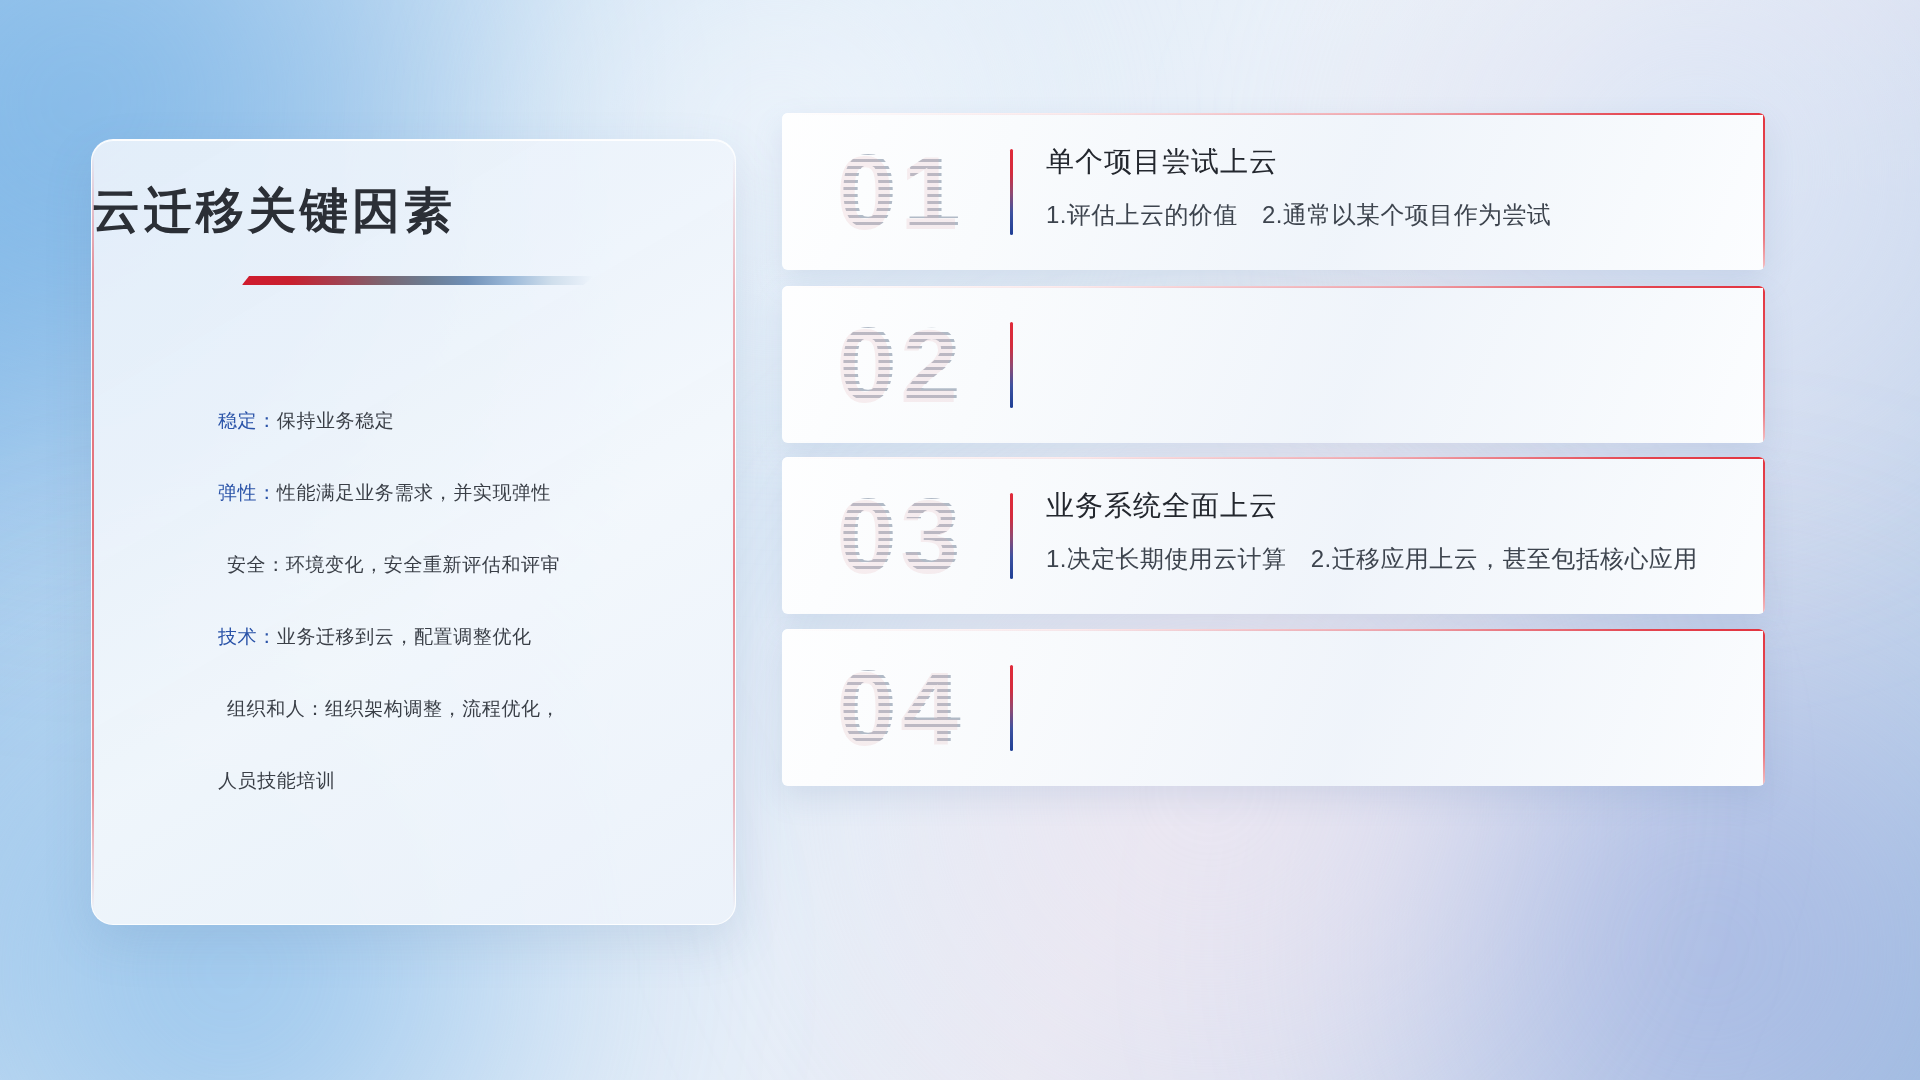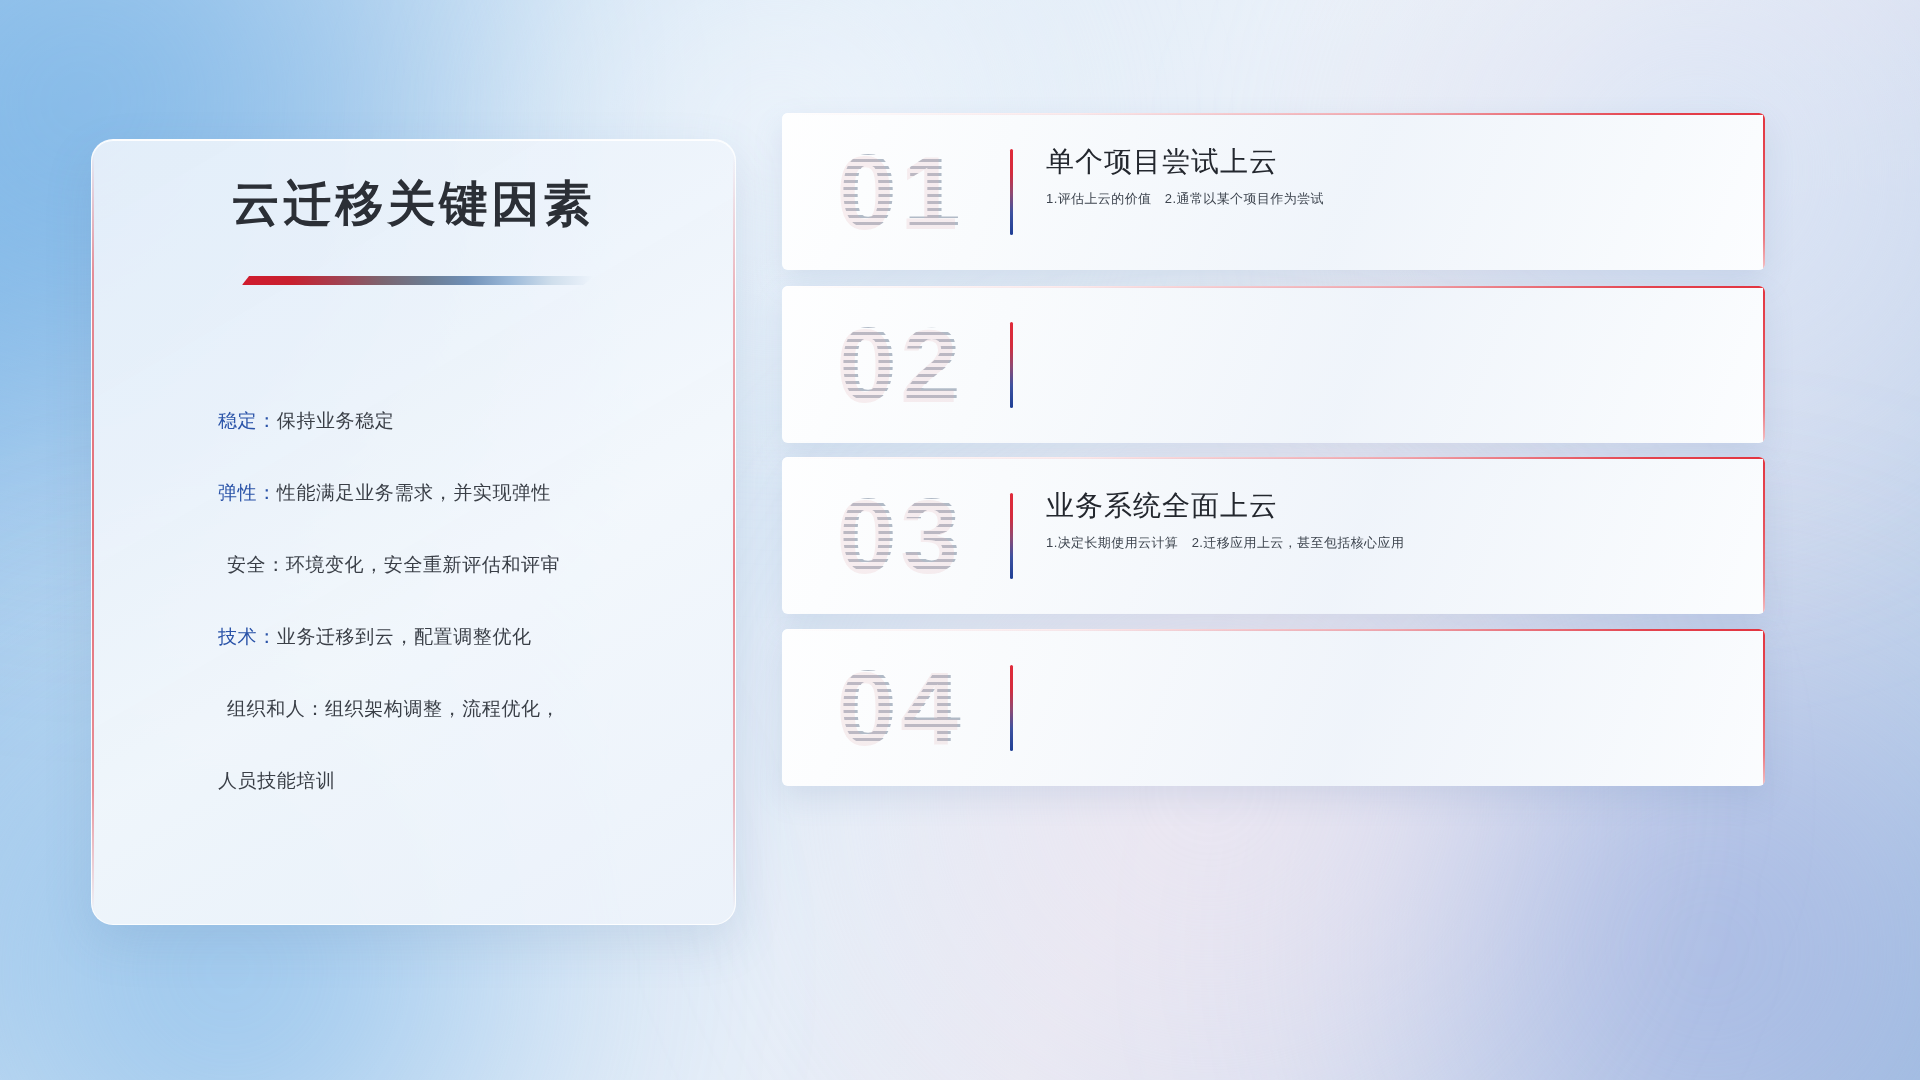--- a/index.html
+++ b/index.html
@@ -63,22 +63,22 @@
       rgba(226,60,72,.75) 50%, rgba(226,60,72,.55) 84%, rgba(226,60,72,0) 100%);
   }
   #left-panel::after{
     content:""; position:absolute; right:0; top:14px; bottom:14px; width:2px;
     background:linear-gradient(180deg,
       rgba(226,60,72,0) 0%, rgba(226,60,72,.40) 20%,
       rgba(226,60,72,.62) 55%, rgba(226,60,72,.35) 85%, rgba(226,60,72,0) 100%);
   }
 
   #panel-title {
-    position:absolute; left:0; right:0; top:32px;
-    text-align:center;
+    position:absolute; left:0; right:0; top:39px;
+    text-align:left;
     font-size:48px; font-weight:700; letter-spacing:4px;
     color:#2b2f36;
   }
   #title-rule {
     position:absolute; left:150px; top:136px; width:352px; height:9px;
     background:linear-gradient(90deg,
       #d01b2e 0%, #c8202f 14%, #a14252 28%, #7b6570 40%,
       #6c7b90 52%, #6f8fb6 64%, #9ab8d8 76%, #cfdeec 88%, rgba(233,241,250,0) 100%);
     clip-path:polygon(2% 0, 100% 0, 97% 100%, 0 100%);
     border-radius:1px;
@@ -165,22 +165,22 @@
       #e02b3a 0%, #d42c3e 28%, #8e4a74 52%, #3e52a0 74%, #1f3f95 100%);
     border-radius:2px;
   }
 
   .step-body { position:absolute; left:264px; top:26px; right:40px; }
   .step-title {
     font-size:28px; font-weight:400; color:#23272e; letter-spacing:1px;
     line-height:46px;
   }
   .step-desc {
-    margin-top:0;
-    font-size:13px; color:#3d444e; letter-spacing:.4px; line-height:28px;
+    margin-top:16px;
+    font-size:24px; color:#3d444e; letter-spacing:.4px; line-height:28px;
     white-space:pre;
   }
 </style>
 </head>
 <body>
 
 <div id="bg">
   <div class="bg-base"></div>
   <div class="bg-blob blob-a"></div>
   <div class="bg-blob blob-b"></div>

